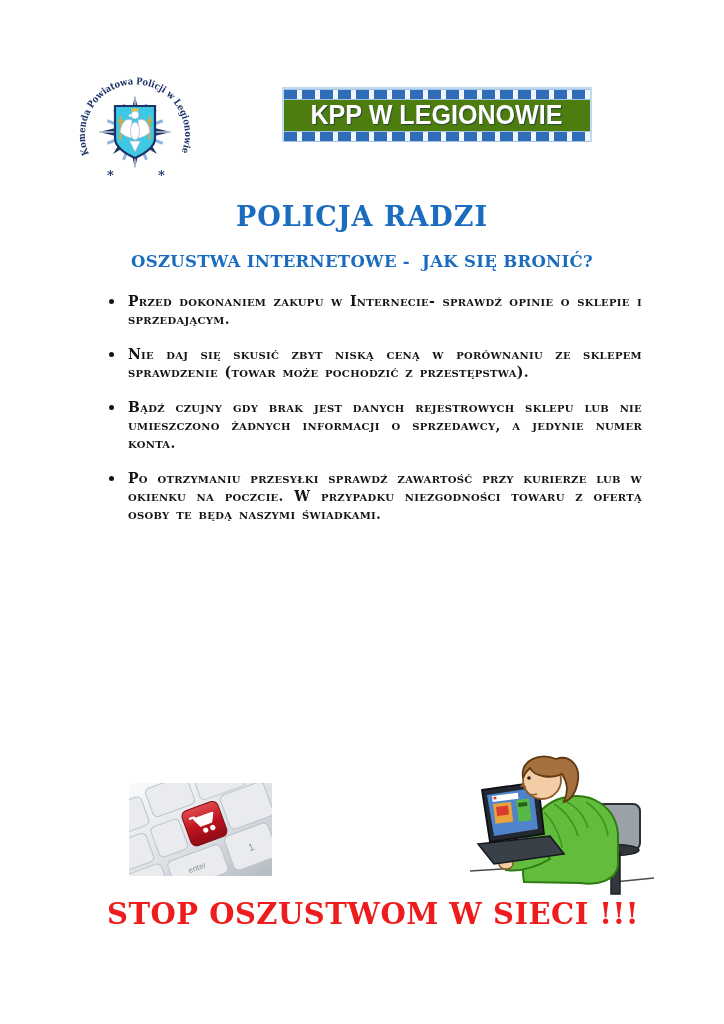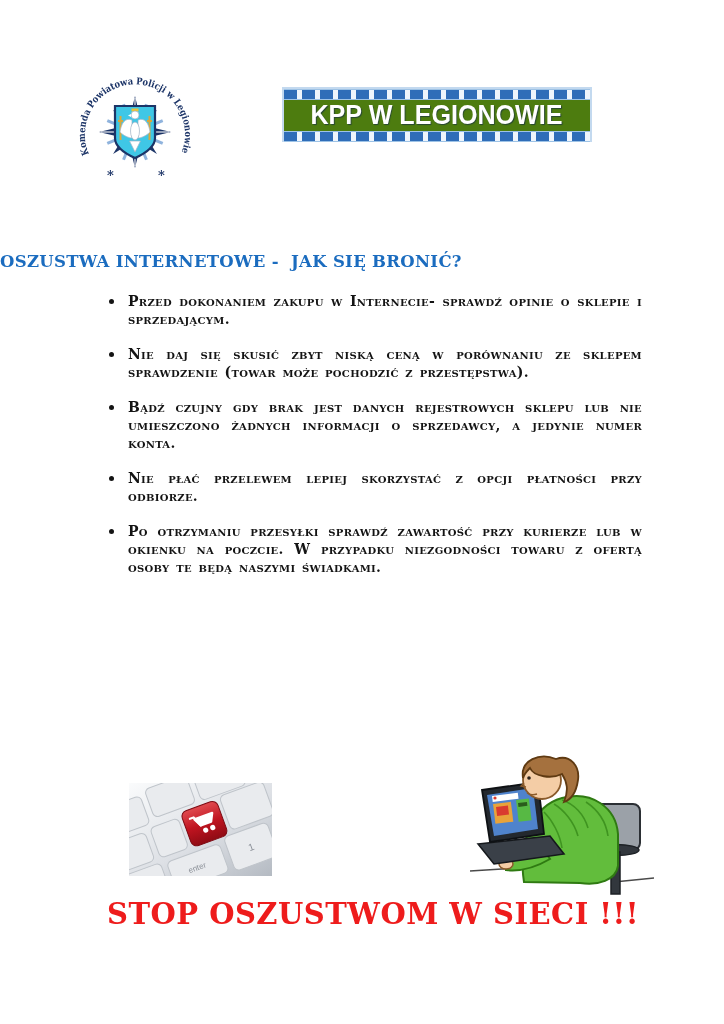--- a/index.html
+++ b/index.html
@@ -25,21 +25,21 @@
     color:#ffffff;font-family:"Liberation Sans",sans-serif;font-weight:bold;
     font-size:27px;letter-spacing:0px;transform:scaleX(.93);white-space:nowrap;
     text-shadow:1px 1px 1px rgba(10,30,80,.55);
   }
   
   .title{
     position:absolute;top:201px;left:0;width:100%;text-align:center;
     color:#1b6cbf;font-weight:bold;font-size:27px;letter-spacing:1px;
   }
   .subtitle{
-    position:absolute;top:252px;left:0;width:100%;
+    position:absolute;top:252px;left:0;width:100%;text-align:center;
     color:#1b6cbf;font-weight:bold;font-size:16.5px;letter-spacing:.3px;
     white-space:pre;
   }
   
   .advice{
     position:absolute;left:104px;top:292px;width:538px;margin:0;padding:0;
     list-style:none;
   }
   .advice li{
     position:relative;padding-left:24px;margin-bottom:17px;
@@ -124,27 +124,27 @@
   </svg>
 
   <div class="banner">
     <div class="banner-strip"></div>
     <div class="banner-mid">
       <span class="banner-text">KPP W LEGIONOWIE</span>
     </div>
     <div class="banner-strip"></div>
   </div>
 
+  <div class="title">POLICJA RADZI</div>
   <div class="subtitle">OSZUSTWA INTERNETOWE -  JAK SIĘ BRONIĆ?</div>
 
   <ul class="advice">
     <li>Przed dokonaniem zakupu w Internecie- sprawdź opinie o sklepie i sprzedającym.</li>
     <li>Nie daj się skusić zbyt niską ceną w porównaniu ze sklepem sprawdzenie (towar może pochodzić z przestępstwa).</li>
     <li>Bądź czujny gdy brak jest danych rejestrowych sklepu lub nie umieszczono żadnych informacji o sprzedawcy, a jedynie numer konta.</li>
-    <li>Nie płać przelewem lepiej skorzystać z opcji płatności przy odbiorze.</li>
     <li>Po otrzymaniu przesyłki sprawdź zawartość przy kurierze lub w okienku na poczcie. W przypadku niezgodności towaru z ofertą osoby te będą naszymi świadkami.</li>
   </ul>
 
   <svg class="kb-img" viewBox="0 0 143 93">
     <defs>
       <linearGradient id="kbg" x1="0" y1="0" x2="1" y2="1">
         <stop offset="0" stop-color="#fafbfc"></stop>
         <stop offset=".55" stop-color="#dde0e5"></stop>
         <stop offset="1" stop-color="#b4bac2"></stop>
       </linearGradient>

